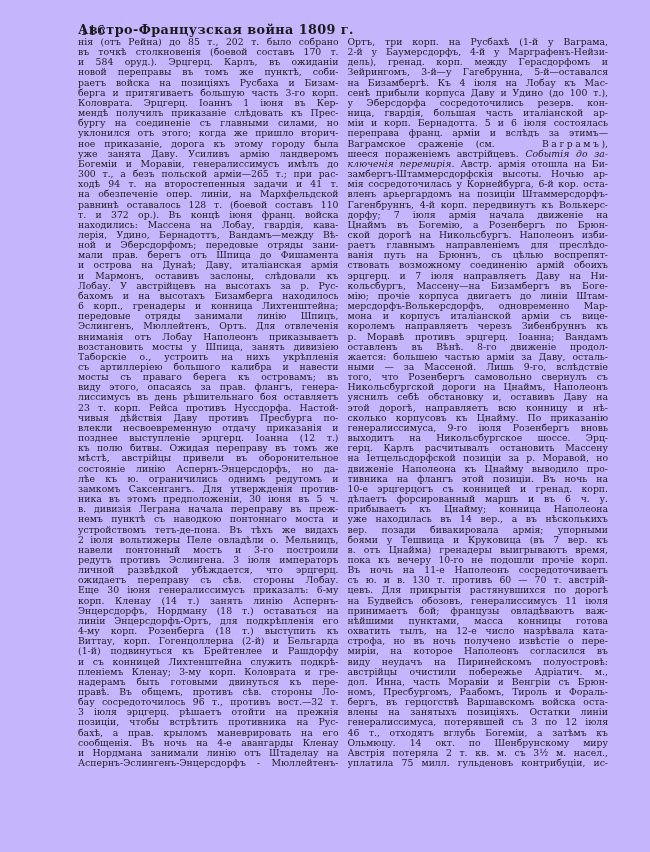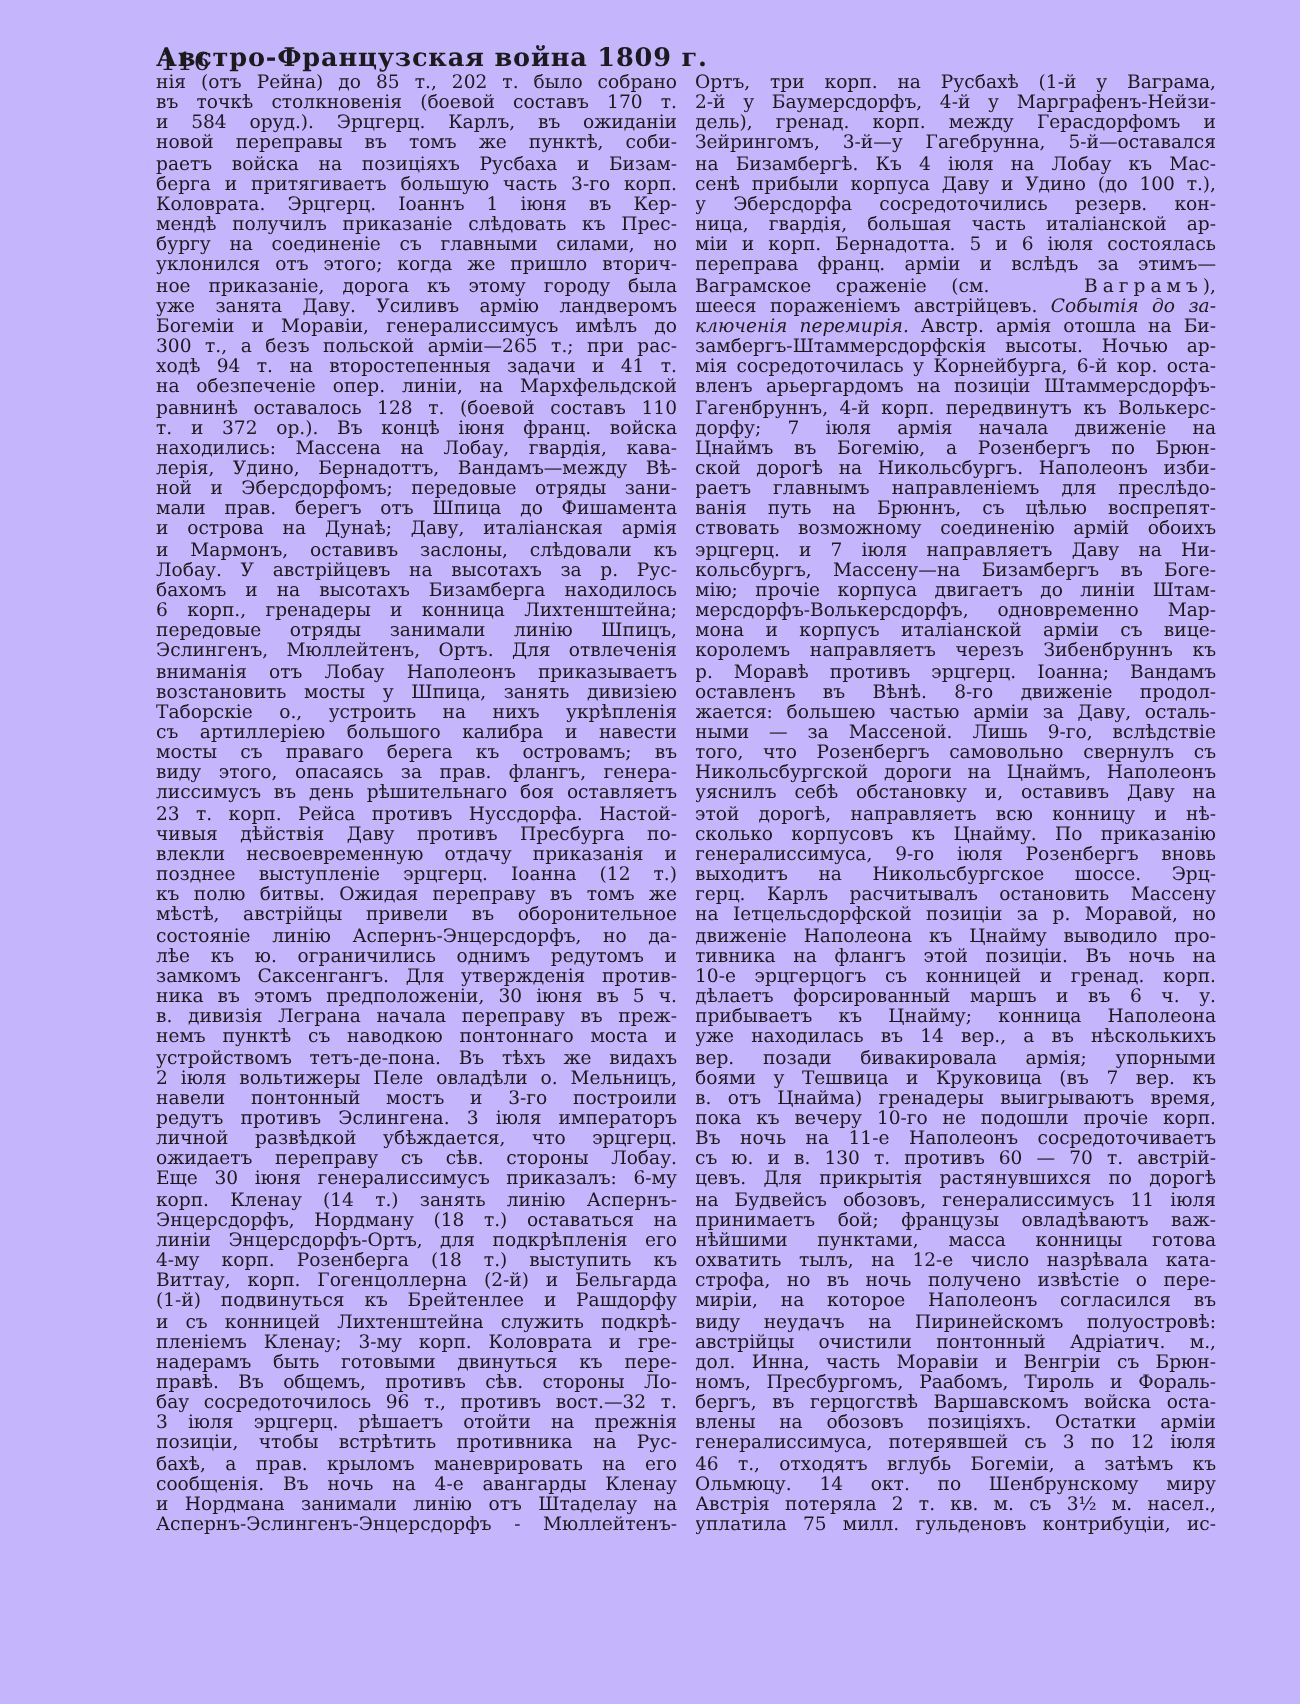--- a/index.html
+++ b/index.html
@@ -213,25 +213,25 @@
         <div class="line">Въ ночь на 11-е Наполеонъ сосредоточиваетъ</div>
         <div class="line">съ ю. и в. 130 т. противъ 60 — 70 т. австрій-</div>
         <div class="line">цевъ. Для прикрытія растянувшихся по дорогѣ</div>
         <div class="line">на Будвейсъ обозовъ, генералиссимусъ 11 іюля</div>
         <div class="line">принимаетъ бой; французы овладѣваютъ важ-</div>
         <div class="line">нѣйшими пунктами, масса конницы готова</div>
         <div class="line">охватить тылъ, на 12-е число назрѣвала ката-</div>
         <div class="line">строфа, но въ ночь получено извѣстіе о пере-</div>
         <div class="line">миріи, на которое Наполеонъ согласился въ</div>
         <div class="line">виду неудачъ на Пиринейскомъ полуостровѣ:</div>
-        <div class="line">австрійцы очистили понтонный Адріатич. м.,</div>
+        <div class="line">австрійцы очистили побережье Адріатич. м.,</div>
         <div class="line">дол. Инна, часть Моравіи и Венгріи съ Брюн-</div>
         <div class="line">номъ, Пресбургомъ, Раабомъ, Тироль и Фораль-</div>
         <div class="line">бергъ, въ герцогствѣ Варшавскомъ войска оста-</div>
-        <div class="line">влены на обозовъ позиціяхъ. Остатки арміи</div>
+        <div class="line">влены на занятыхъ позиціяхъ. Остатки линіи</div>
         <div class="line">генералиссимуса, потерявшей съ 3 по 12 іюля</div>
         <div class="line">46 т., отходятъ вглубь Богеміи, а затѣмъ къ</div>
         <div class="line">Ольмюцу. 14 окт. по Шенбрунскому миру</div>
         <div class="line">Австрія потеряла 2 т. кв. м. съ 3½ м. насел.,</div>
         <div class="line">уплатила 75 милл. гульденовъ контрибуціи, ис-</div>
       </div>
   </div>
 </div>
 
 </body></html>

